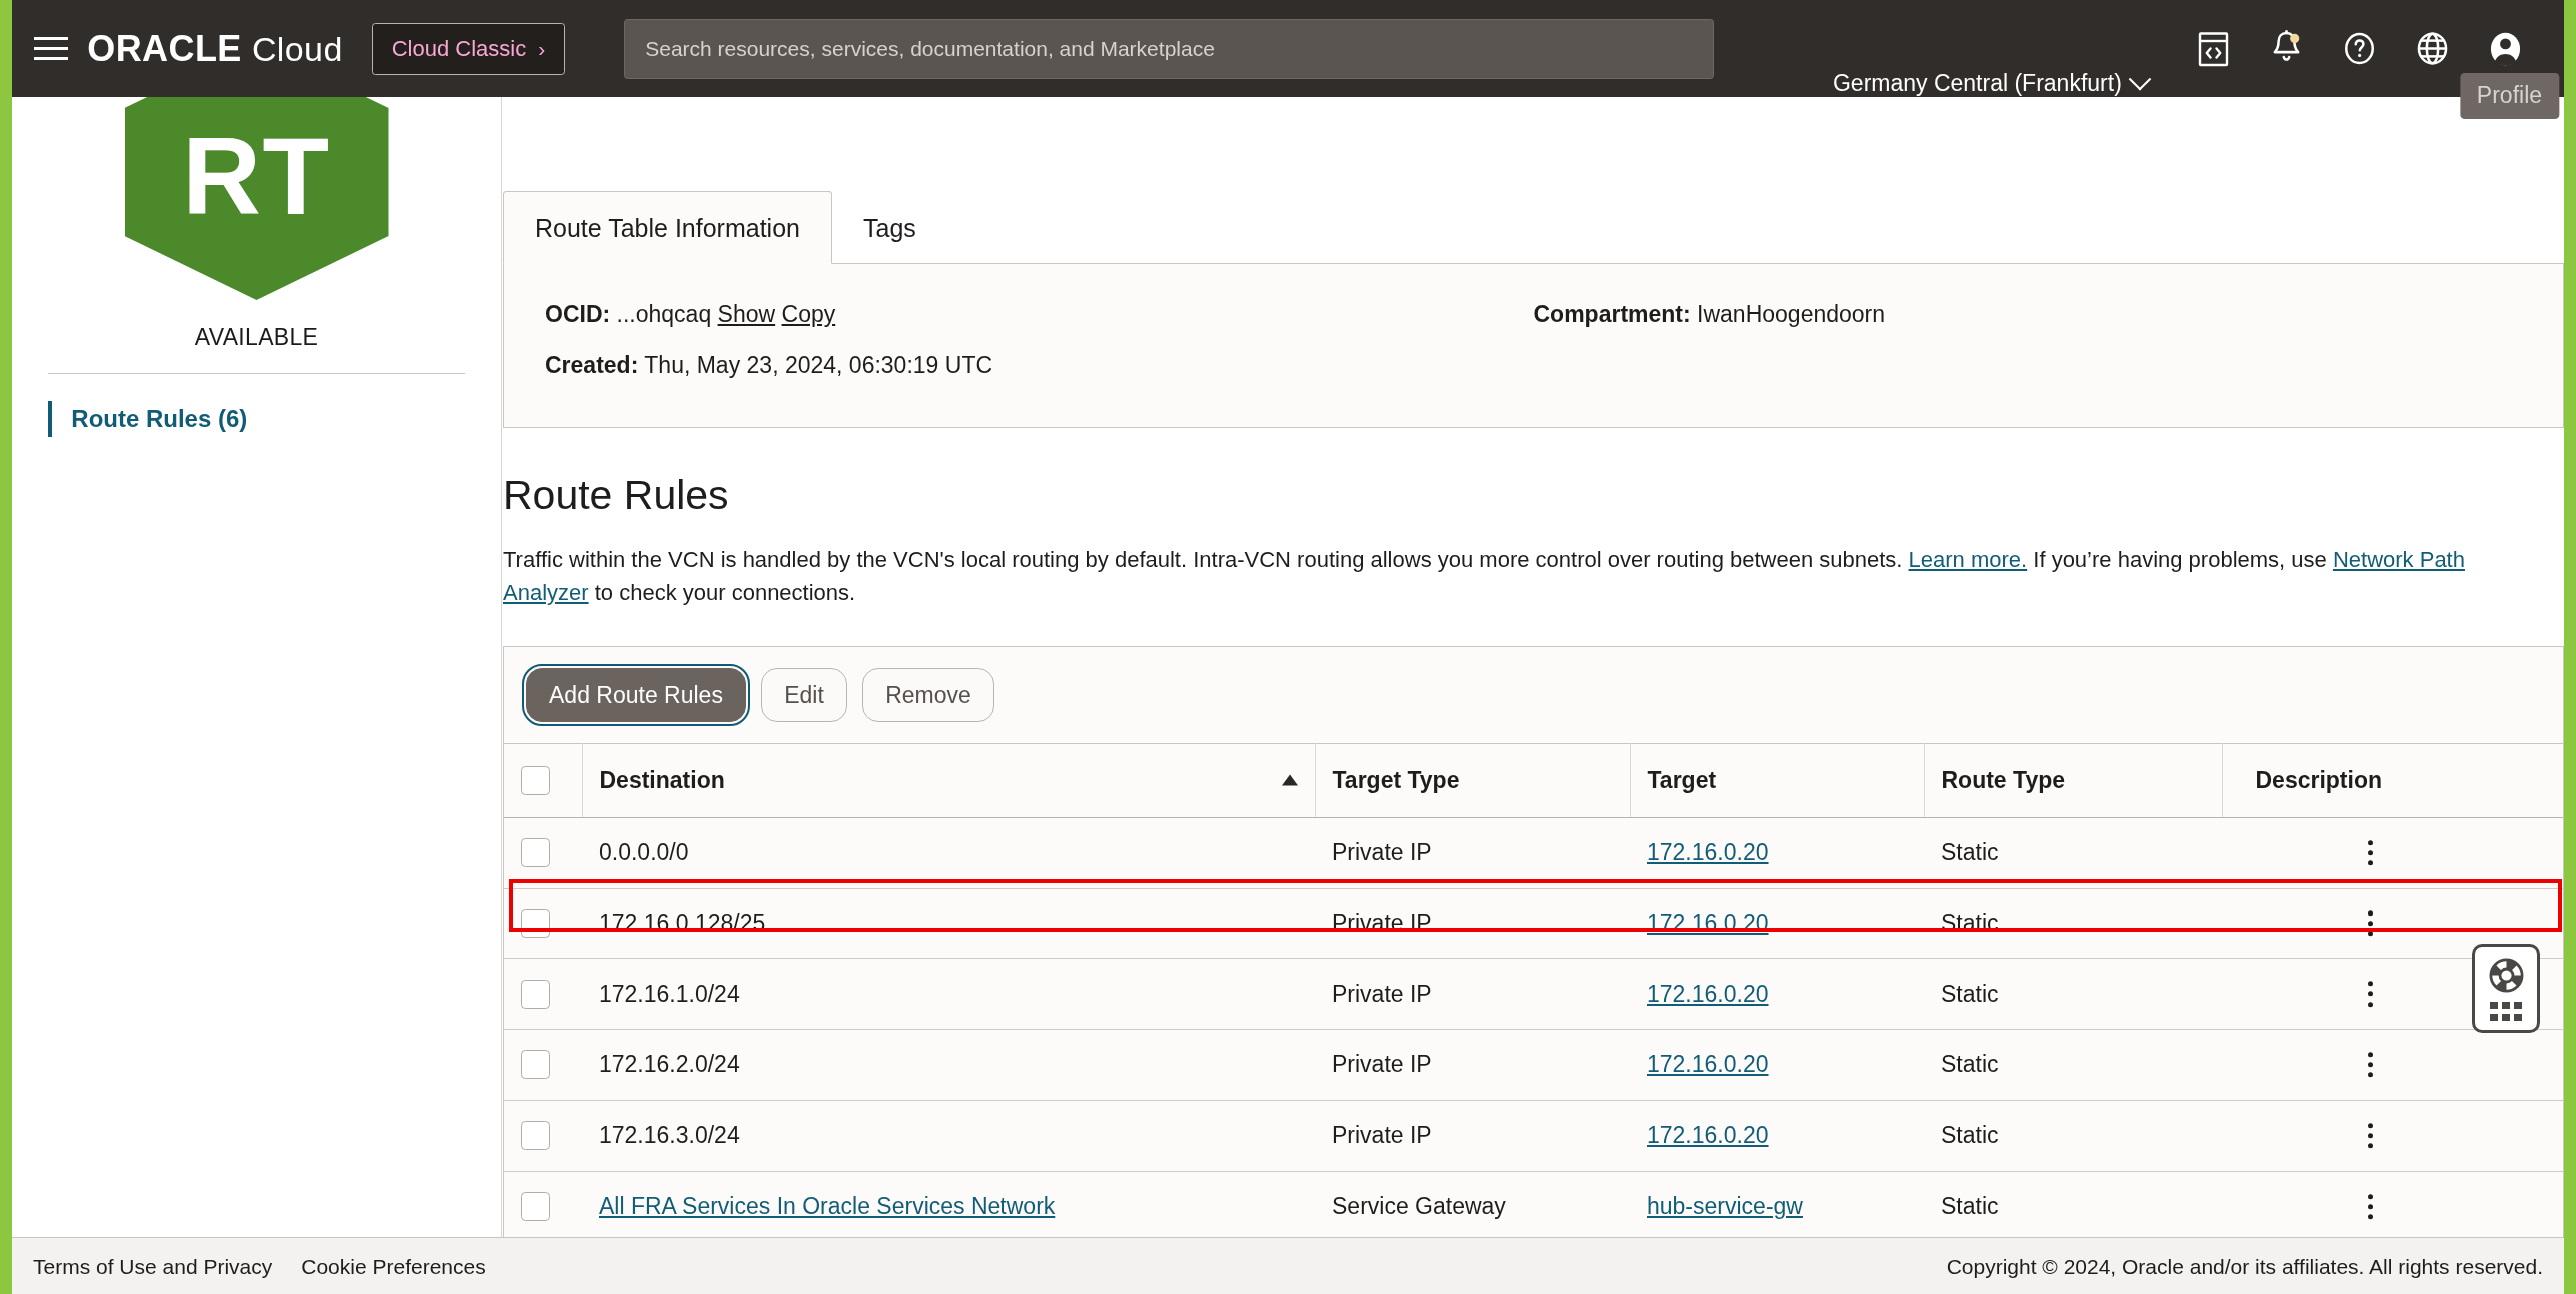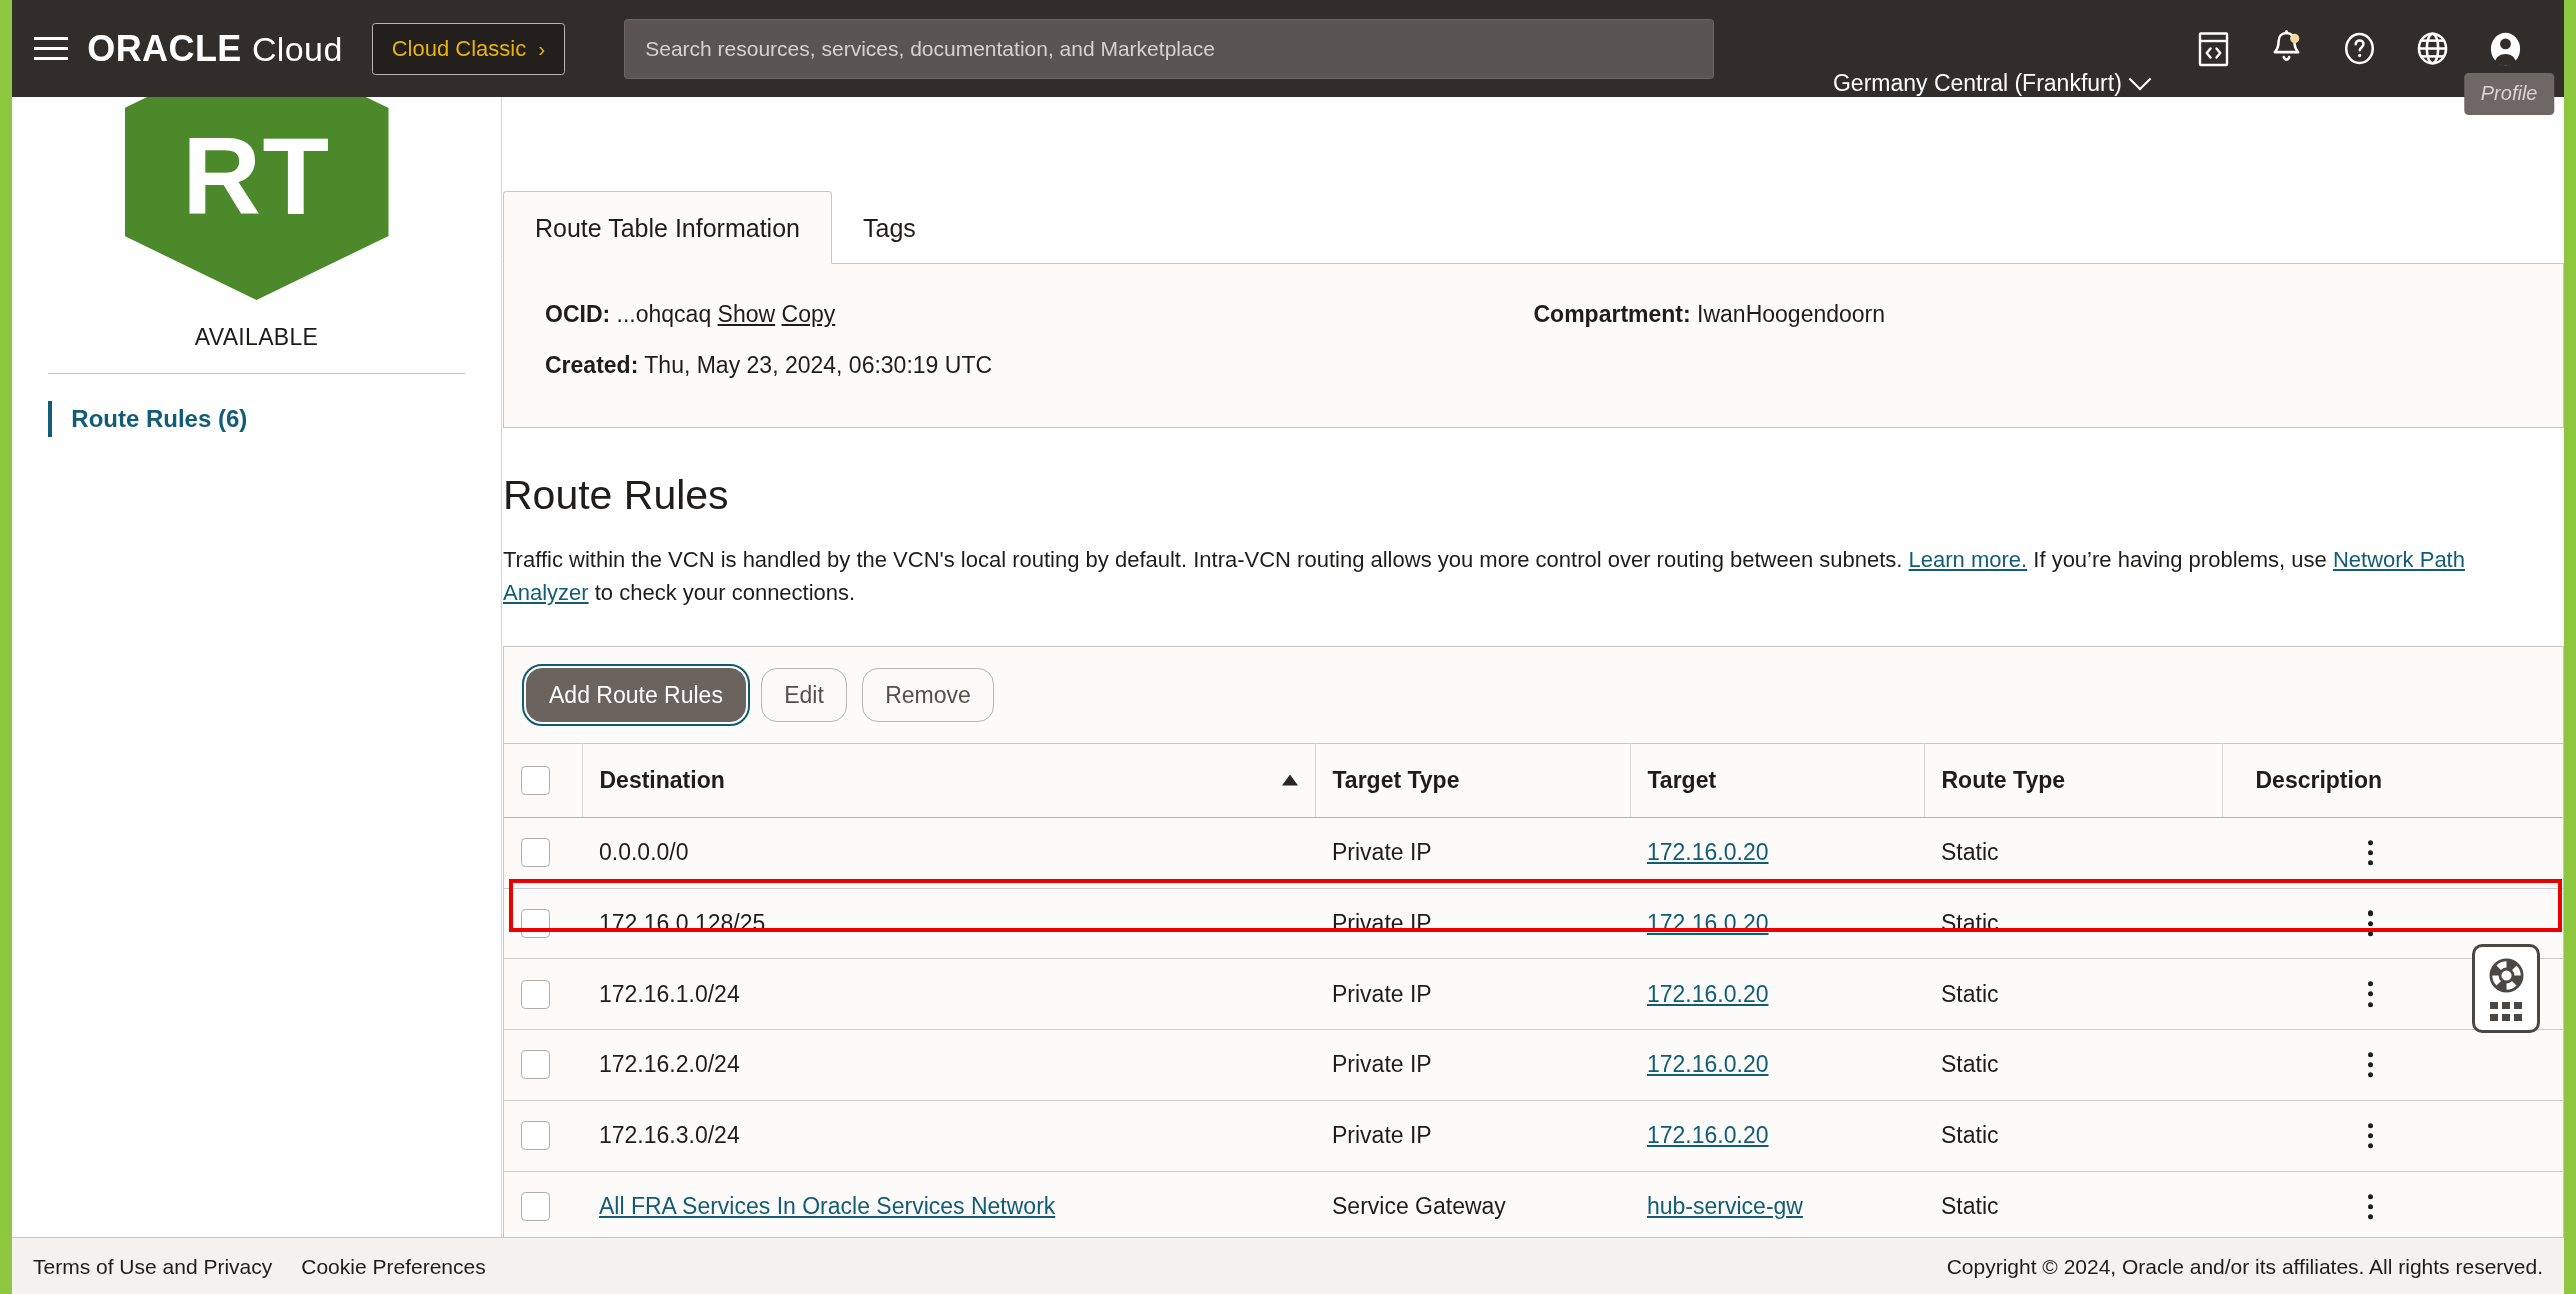--- a/index.html
+++ b/index.html
@@ -43,21 +43,21 @@
     color: #fff; font-size: 36px; font-weight: 700; letter-spacing: 0.4px;
   }
   .brand-cloud {
     color: #fff; font-size: 34px; font-weight: 300; letter-spacing: 0.4px;
   }
 
   .cloud-classic {
     display: flex; align-items: center; gap: 12px;
     border: 0.9px solid #b8b5b2; border-radius: 3.4px;
     background: #231f1d;
-    color: #eab308; font-size: 22px;
+    color: #f9a8d4; font-size: 22px;
     padding: 12px 19px; cursor: pointer;
     white-space: nowrap;
     margin-right: 25.6px;
   }
   .chev-right { font-size: 21px; line-height: 1; }
 
   .search-box {
     flex: 0 0 1090px; height: 60px;
     background: #5b5551; border: 0.9px solid #6e6762; border-radius: 3.4px;
     display: flex; align-items: center; padding: 0 20.4px;
@@ -84,24 +84,23 @@
     transform: rotate(45deg) translate(-3.4px,-3.4px);
   }
   .ticon {
     width: 73px; height: 100%; display: flex; align-items: center;
     justify-content: center; cursor: pointer; position: relative;
   }
   .ticon svg { display: block; }
 
   .profile-tip {
     position: absolute; top: 73px; left: 50%; transform: translateX(-46%);
-    background: #6e6764; color: #d8d4d1; font-size: 20px;
+    background: #6e6764; color: #d8d4d1; font-size: 23px;
     padding: 8.5px 17px 10.2px; border-radius: 4.3px; white-space: nowrap;
     z-index: 60;
-    font-style: italic;
   }
 
   
   .sidebar {
     position: absolute; left: 12px; top: 97px; width: 490px; bottom: 58px;
     background: #fff; border-right: 0.9px solid #d9d6d3;
     padding: 0 36px;
   }
   .hexwrap { display: flex; justify-content: center; margin-top: -53px; }
   .hex {

